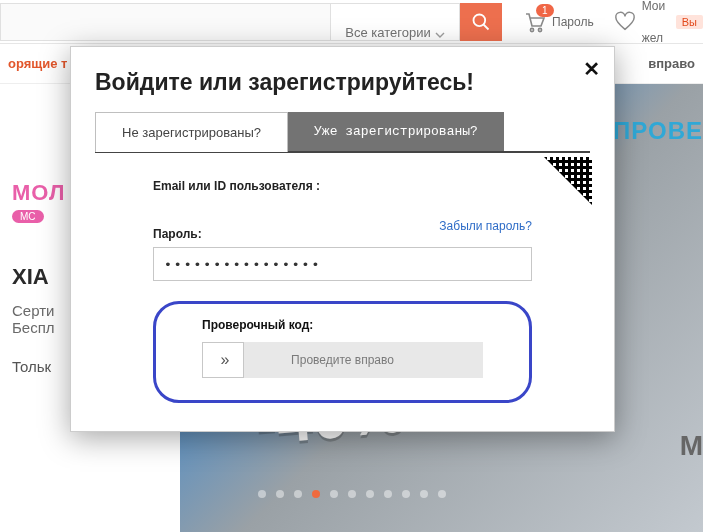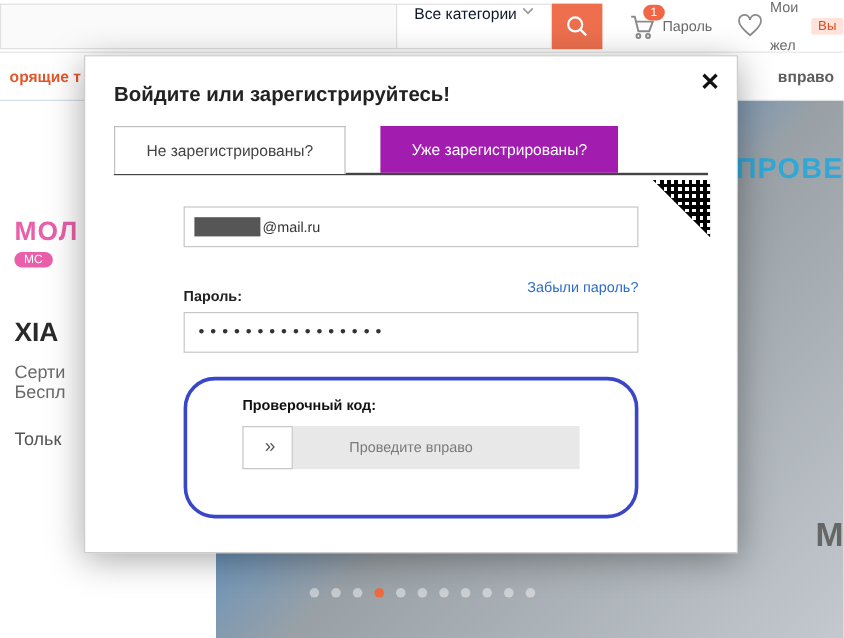--- a/index.html
+++ b/index.html
@@ -1,71 +1,71 @@
 <!DOCTYPE html>
 <html><head>
 <meta charset="utf-8">
 <style>
   * { box-sizing: border-box; margin: 0; padding: 0; }
   html, body { width: 703px; height: 532px; overflow: hidden; font-family: Arial, Helvetica, sans-serif; background:#fff; }
   
   .bg-header { height: 44px; background:#fff; border-bottom:1px solid #e6e6e6; display:flex; align-items:center; }
   .bg-search-input { margin-left:0; flex:0 0 330px; height:38px; border:1px solid #e0e0e0; border-right:none; background:#fafafa; }
-  .bg-cat { width:130px; height:38px; border:1px solid #e0e0e0; display:flex; align-items:flex-start; justify-content:center; color:#0f172a; font-size:13px; background:#fff; gap:4px;}
+  .bg-cat { width:130px; height:38px; border:1px solid #e0e0e0; display:flex; align-items:flex-end; justify-content:center; color:#737373; font-size:13px; background:#fff; gap:4px;}
   .bg-cat svg { width:10px; height:10px; }
   .bg-search-btn { width:42px; height:38px; background:#ed6f4e; display:flex; align-items:center; justify-content:center; }
   .bg-search-btn svg { width:20px; height:20px; stroke:#fff; }
   .bg-cart { margin-left:20px; display:flex; align-items:center; gap:6px; color:#6b6b6b; font-size:12px; position:relative;}
   .bg-cart svg { width:24px; height:24px; stroke:#8a8a8a; fill:none;}
   .bg-cart .badge { position:absolute; left:14px; top:-6px; background:#f06646; color:#fff; border-radius:8px; font-size:10px; padding:0 6px; line-height:13px;}
   .bg-wish { margin-left:20px; display:flex; align-items:center; gap:6px; color:#6b6b6b; font-size:12px;}
   .bg-wish svg { width:22px; height:22px; stroke:#8a8a8a; fill:none;}
   .bg-tag { margin-left:auto; margin-right:0; padding:1px 6px; background:#ffe3db; color:#e24a1c; font-size:11px; border-radius:2px;}
   .bg-nav { height:40px; display:flex; align-items:center; gap:30px; padding:0 8px; color:#5d5d5d; font-size:13px; border-bottom:1px solid #eee; }
   .bg-nav span:first-child { color:#e2562b; }
   .bg-nav span { white-space:nowrap;font-weight:bold; }
   .bg-hero { position:absolute; top:84px; left:0; right:0; bottom:0; background:linear-gradient(135deg,#2d6fb5 0%, #4a8bc8 40%, #9aa1a6 60%, #c3c9cf 100%); }
   .bg-hero .forty { position:absolute; left:255px; top:295px; font-size:64px; font-weight:800; color:#fff; text-shadow:0 3px 0 rgba(0,0,0,.2); transform:rotate(-5deg);}
   .bg-hero .dots { position:absolute; bottom:34px; left:50%; transform:translateX(-50%); display:flex; gap:10px;}
   .bg-hero .dot { width:8px; height:8px; border-radius:50%; background:rgba(255,255,255,.45);}
   .bg-hero .dot.active { background:#ef6a3e;}
-  .bg-hero .right-txt { position:absolute; right:0; top:43px; color:#30a8d6; font-size:24px; font-weight:800; letter-spacing:1px;}
+  .bg-hero .right-txt { position:absolute; right:0; top:33px; color:#30a8d6; font-size:24px; font-weight:800; letter-spacing:1px;}
   .bg-hero .right-m { position:absolute; right:0; bottom:70px; color:#666; font-size:28px; font-weight:700;}
   .bg-left { position:absolute; left:0; top:84px; width:180px; bottom:0; background:#fff; padding:16px 12px;}
   .bg-left .mol { color:#e95fa9; font-weight:900; font-size:22px; letter-spacing:1px; margin-top:80px;}
   .bg-left .molbadge { display:inline-block; margin-top:4px; background:#e95fa9; color:#fff; font-size:10px; padding:1px 8px; border-radius:8px;}
   .bg-left .xia { margin-top:40px; font-weight:900; font-size:22px; color:#2a2a2a;}
   .bg-left .sub1 { margin-top:12px; color:#6a6a6a; font-size:15px;}
   .bg-left .sub2 { color:#6a6a6a; font-size:15px;}
   .bg-left .only { margin-top:22px; color:#545454; font-size:15px;}
   
   .overlay { position:absolute; inset:0; background:rgba(0,0,0,0); }
   .modal { position:absolute; left:70px; top:46px; width:545px; background:#fff; border:1px solid #ccc; box-shadow:0 6px 28px rgba(0,0,0,.35); padding:22px 24px 28px;}
-  .modal h2 { font-size:17px; font-weight:700; color:#222; }
+  .modal h2 { font-size:23px; font-weight:700; color:#222; }
   .close-x { position:absolute; right:14px; top:12px; font-size:20px; font-weight:700; color:#111; cursor:pointer; background:none; border:none; line-height:1;}
-  .tabs { margin-top:16px; display:flex; border-bottom:2px solid #444;gap:29px;}
+  .tabs { margin-top:16px; display:flex; border-bottom:2px solid #444;}
   .tab { flex:0 0 auto; padding:12px 26px; font-size:13px; color:#444; background:#fff; cursor:pointer;}
   .tab:first-child { border:1px solid #bfbfbf; border-bottom:none; margin-bottom:-1px;}
-  .tab.active { background:#a21caf; color:#fff; border:none;}
+  .tab.active { background:#737373; color:#fff; border:none;font-family:Liberation Mono, monospace;}
   .form { padding:20px 58px 0; position:relative;}
   .qr { position:absolute; right:-2px; top:4px; width:48px; height:48px; overflow:hidden;}
   .qr-sq { width:48px; height:48px; background:
      repeating-linear-gradient(0deg,#000 0 3px,transparent 3px 6px),
      repeating-linear-gradient(90deg,#000 0 3px,transparent 3px 6px);
      clip-path: polygon(100% 0, 100% 100%, 0 0);
   }
   .lbl { font-size:12px; font-weight:700; color:#222; margin-top:6px; display:block;}
   .lbl-row { display:flex; justify-content:space-between; align-items:center; margin-top:18px;}
   .forgot { font-size:12px; color:#2e6cc7; text-decoration:none;}
   .inp { width:100%; height:34px; border:1px solid #c7c7c7; margin-top:6px; padding:0 10px; font-size:13px; color:#333;}
   .inp::placeholder { color:#999; }
   .inp.pwd { letter-spacing:2px; font-family: monospace;}
   .emailval { background:#565656; color:#fff; display:inline-block; padding:2px 6px; font-size:11px; margin-right:2px;}
   .email-box { width:100%; height:34px; border:1px solid #c7c7c7; margin-top:6px; padding:5px 8px; font-size:12px; color:#333; display:flex; align-items:center;}
-  .captcha-wrap { margin-top:20px; border:3px solid #3a46c8; border-radius:26px; padding:14px 46px 38px; }
+  .captcha-wrap { margin-top:20px; border:3px solid #3a46c8; border-radius:26px; padding:14px 46px 22px; }
   .captcha-lbl { font-size:12px; font-weight:700; color:#111;}
   .slider-track { margin-top:10px; height:36px; background:#e8e8e8; position:relative; display:flex; align-items:center; justify-content:center;}
   .slider-hint { font-size:12px; color:#7a7a7a;text-align:center;}
   .slider-handle { position:absolute; left:0; top:0; bottom:0; width:42px; background:#fff; border:1px solid #c7c7c7; display:flex; align-items:center; justify-content:center; cursor:grab;}
   .slider-handle span { font-size:16px; color:#555; letter-spacing:-4px;}
 </style>
 </head>
 <body>
 
 <div class="bg-header">
@@ -146,24 +146,21 @@
     <div class="tabs">
       <div class="tab">Не зарегистрированы?</div>
       <div class="tab active">Уже зарегистрированы?</div>
     </div>
 
     <div class="form">
       <div class="qr">
         <div class="qr-sq"></div>
       </div>
 
-      <div class="email-box">
-        <span class="emailval">&nbsp;&nbsp;&nbsp;&nbsp;&nbsp;&nbsp;&nbsp;&nbsp;&nbsp;&nbsp;&nbsp;&nbsp;&nbsp;&nbsp;</span>
-          <span>@mail.ru</span>
-      </div>
+      <label class="lbl">Email или ID пользователя :</label>
 
       <div class="lbl-row">
         <label class="lbl" style="margin-top:16px">Пароль:</label>
         <a href="#" class="forgot">Забыли пароль?</a>
       </div>
       <input type="password" class="inp pwd" value="••••••••••••••••" style="">
 
       <div class="captcha-wrap">
         <div class="captcha-lbl">Проверочный код:</div>
         <div class="slider-track">

